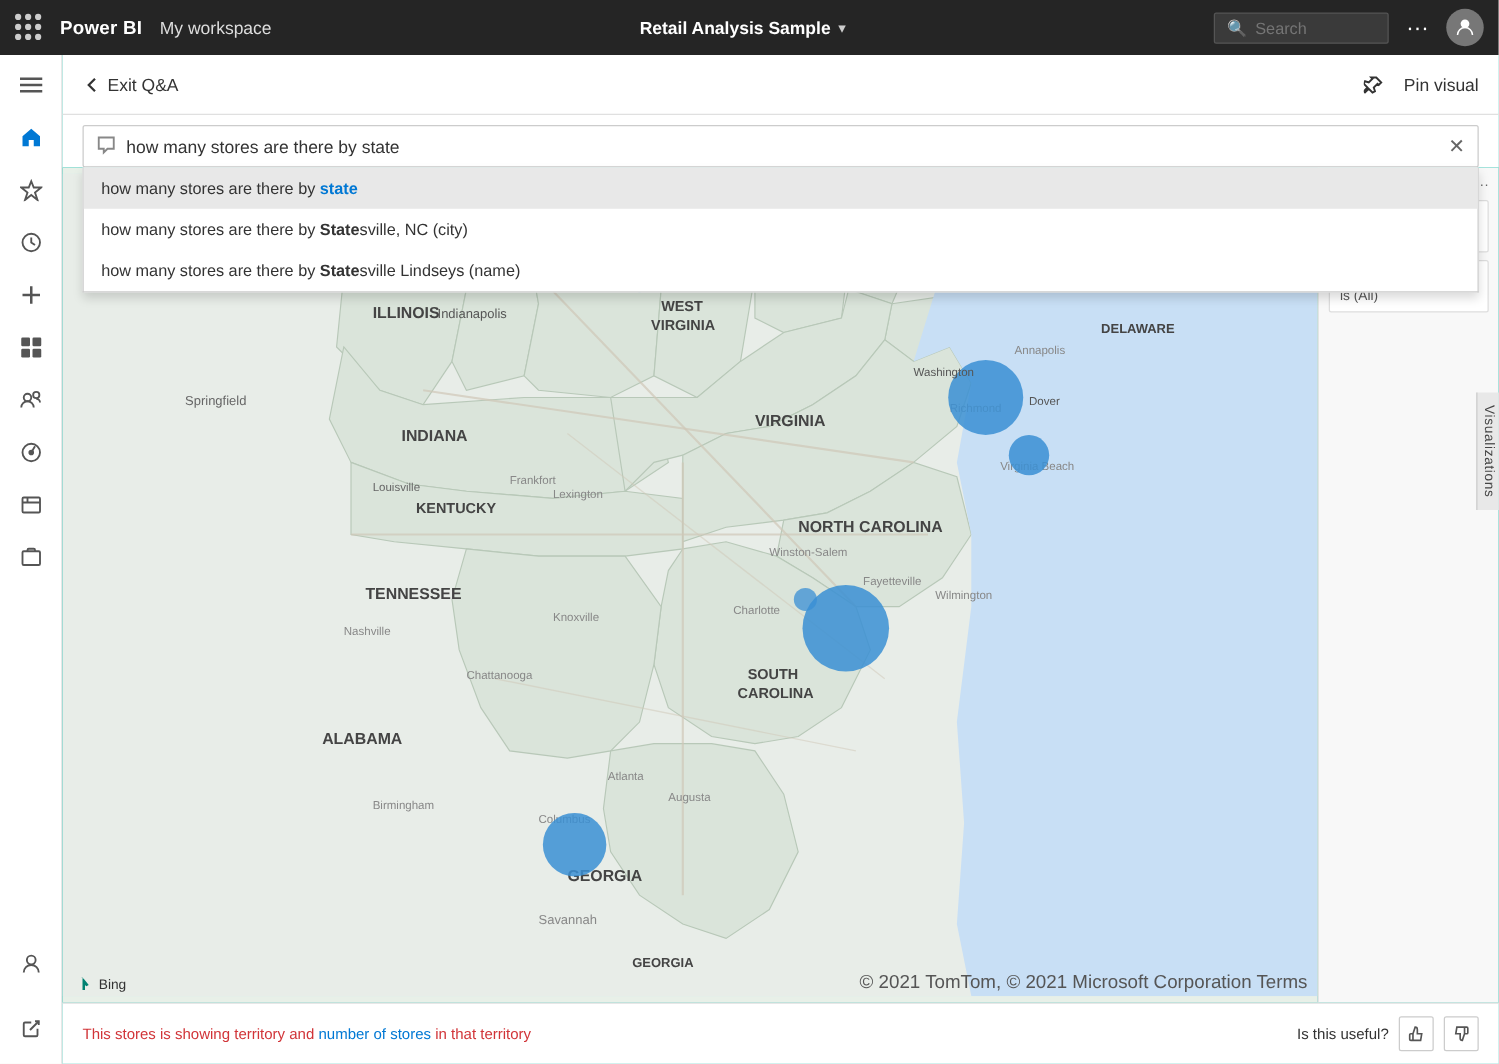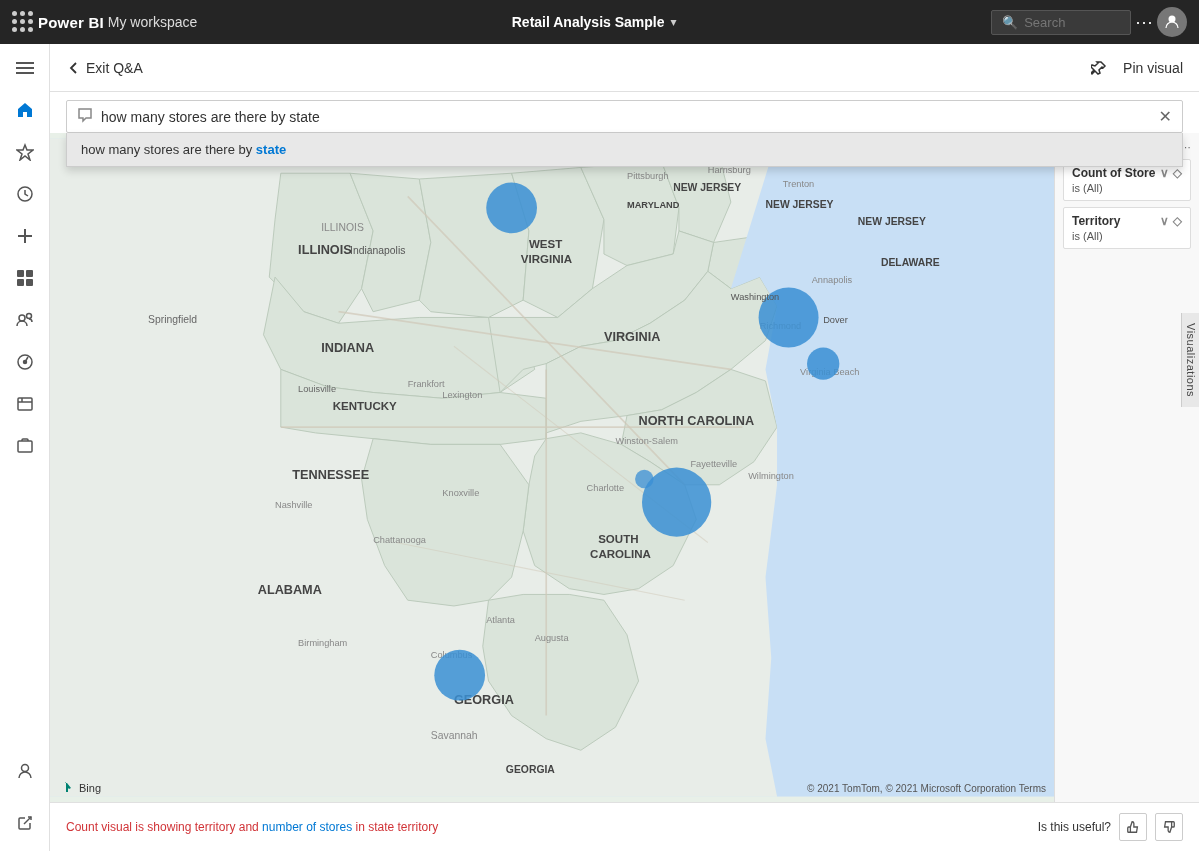--- a/index.html
+++ b/index.html
@@ -7,21 +7,21 @@
 
     
     .topbar {
       display: flex;
       align-items: center;
       background: #1a1a2e;
       background: #252525;
       height: 44px;
       padding: 16px 12px;
       color: #fff;
-      gap: 0;
+      gap: 10px;
     }
     .topbar-dots {
       display: grid;
       grid-template-columns: repeat(3,6px);
       grid-template-rows: repeat(3,6px);
       gap: 2px;
       cursor: pointer;
     }
     .topbar-dots span {
       width: 5px; height: 5px;
@@ -290,21 +290,21 @@
       color: #333;
       display: flex;
       align-items: flex-end;
       gap: 3px;
     }
 
     .map-copyright {
       position: absolute;
       bottom: 8px;
       right: 8px;
-      font-size: 10px;
+      font-size: 15px;
       color: #555;
     }
   </style>
 </head>
 <body>
 
 <div class="topbar">
   <div class="topbar-dots">
     <span></span>
       <span></span>
@@ -443,20 +443,26 @@
           </svg>
       </span>
       <input class="qa-input" type="text" value="how many stores are there by state" style="">
       <span class="qa-clear">✕</span>
     </div>
 
     <div class="qa-suggestions">
       <div class="qa-suggestion-item highlighted">
         <span>how many stores are there by <span class="state-highlight">state</span></span>
       </div>
+      <div class="qa-suggestion-item">
+        <span>how many stores are there by <span class="bold">State</span>sville, NC (city)</span>
+      </div>
+      <div class="qa-suggestion-item">
+        <span>how many stores are there by <span class="bold">State</span>sville Lindseys (name)</span>
+      </div>
     </div>
   </div>
 
   <div class="content-row">
 
     <div class="map-area">
       <div class="map-bg">
         
         <svg width="100%" height="100%" viewBox="0 0 870 570">
 
@@ -620,21 +626,21 @@
         </div>
       </div>
 
       <div style="position:absolute; right:-1px; top:180px; writing-mode:vertical-rl; background:#e8e8e8; padding:10px 3px; font-size:11px; color:#444; cursor:pointer; border-left:1px solid #ccc; letter-spacing:0.5px;">Visualizations</div>
     </div>
   </div>
 
   <div class="bottom-bar">
     <div>
       <div style="color:#d13438; font-size:12px;">
-        <span>Count visual is showing </span><span style="color:#d13438;">territory</span><span style="color:#d13438;"> and </span><span style="color:#0078d4;">number of stores</span><span style="color:#d13438;"> in state territory</span>
+        <span>This stores is showing </span><span style="color:#d13438;">territory</span><span style="color:#d13438;"> and </span><span style="color:#0078d4;">number of stores</span><span style="color:#d13438;"> in that territory</span>
       </div>
     </div>
     <div class="bottom-right">
       <span class="useful-text">Is this useful?</span>
       <button class="thumb-btn">
         <svg width="14" height="14" viewBox="0 0 16 16" fill="none" stroke="#555" stroke-width="1.5">
             <path d="M5 14H3a1 1 0 01-1-1V9a1 1 0 011-1h2m0 6V8m0 6h7l1-6H9V4a2 2 0 00-2-2L5 8"></path>
           </svg>
       </button>
       <button class="thumb-btn">

